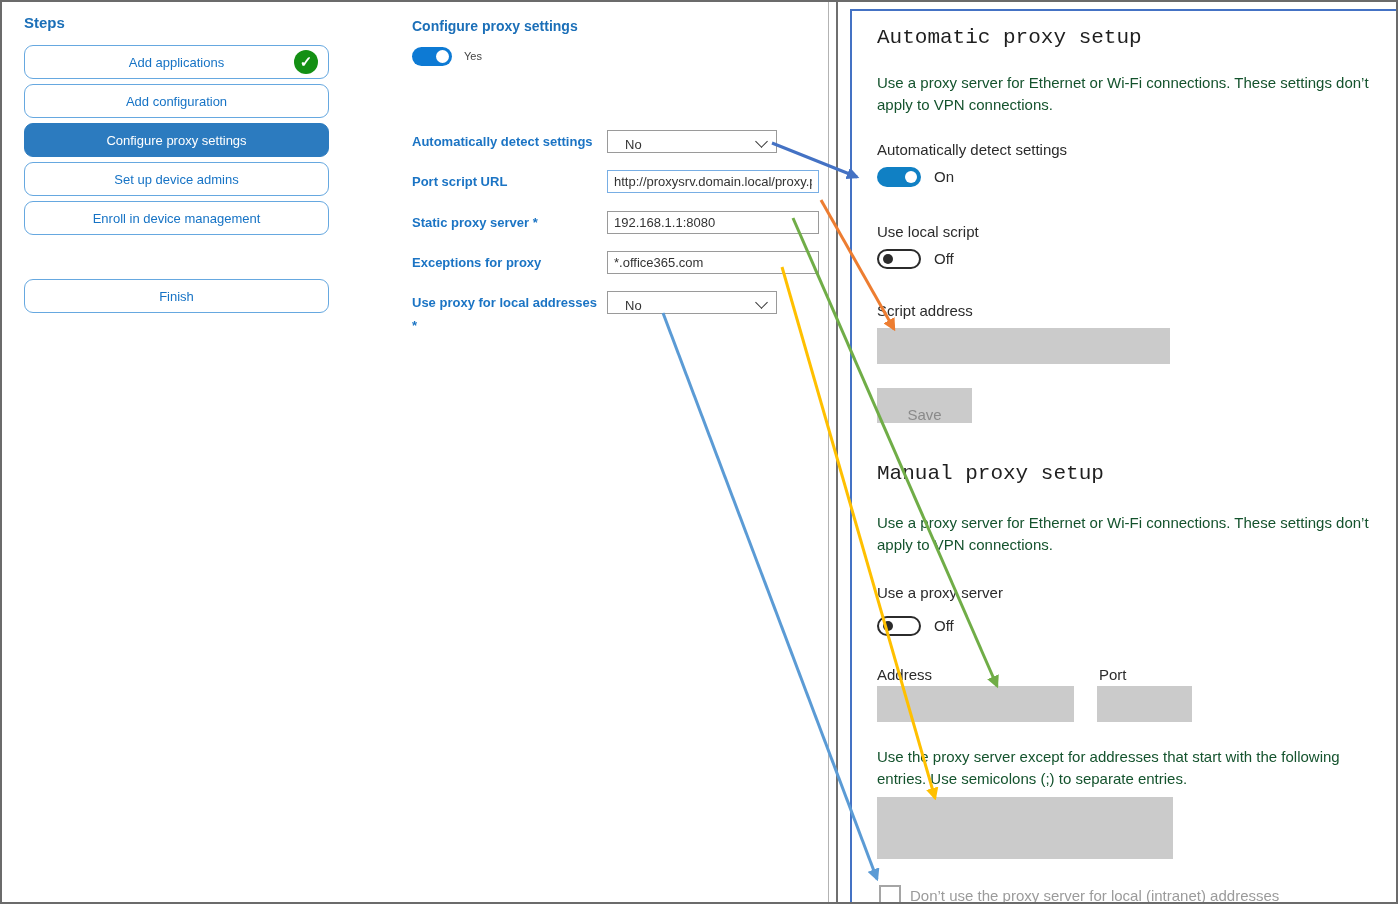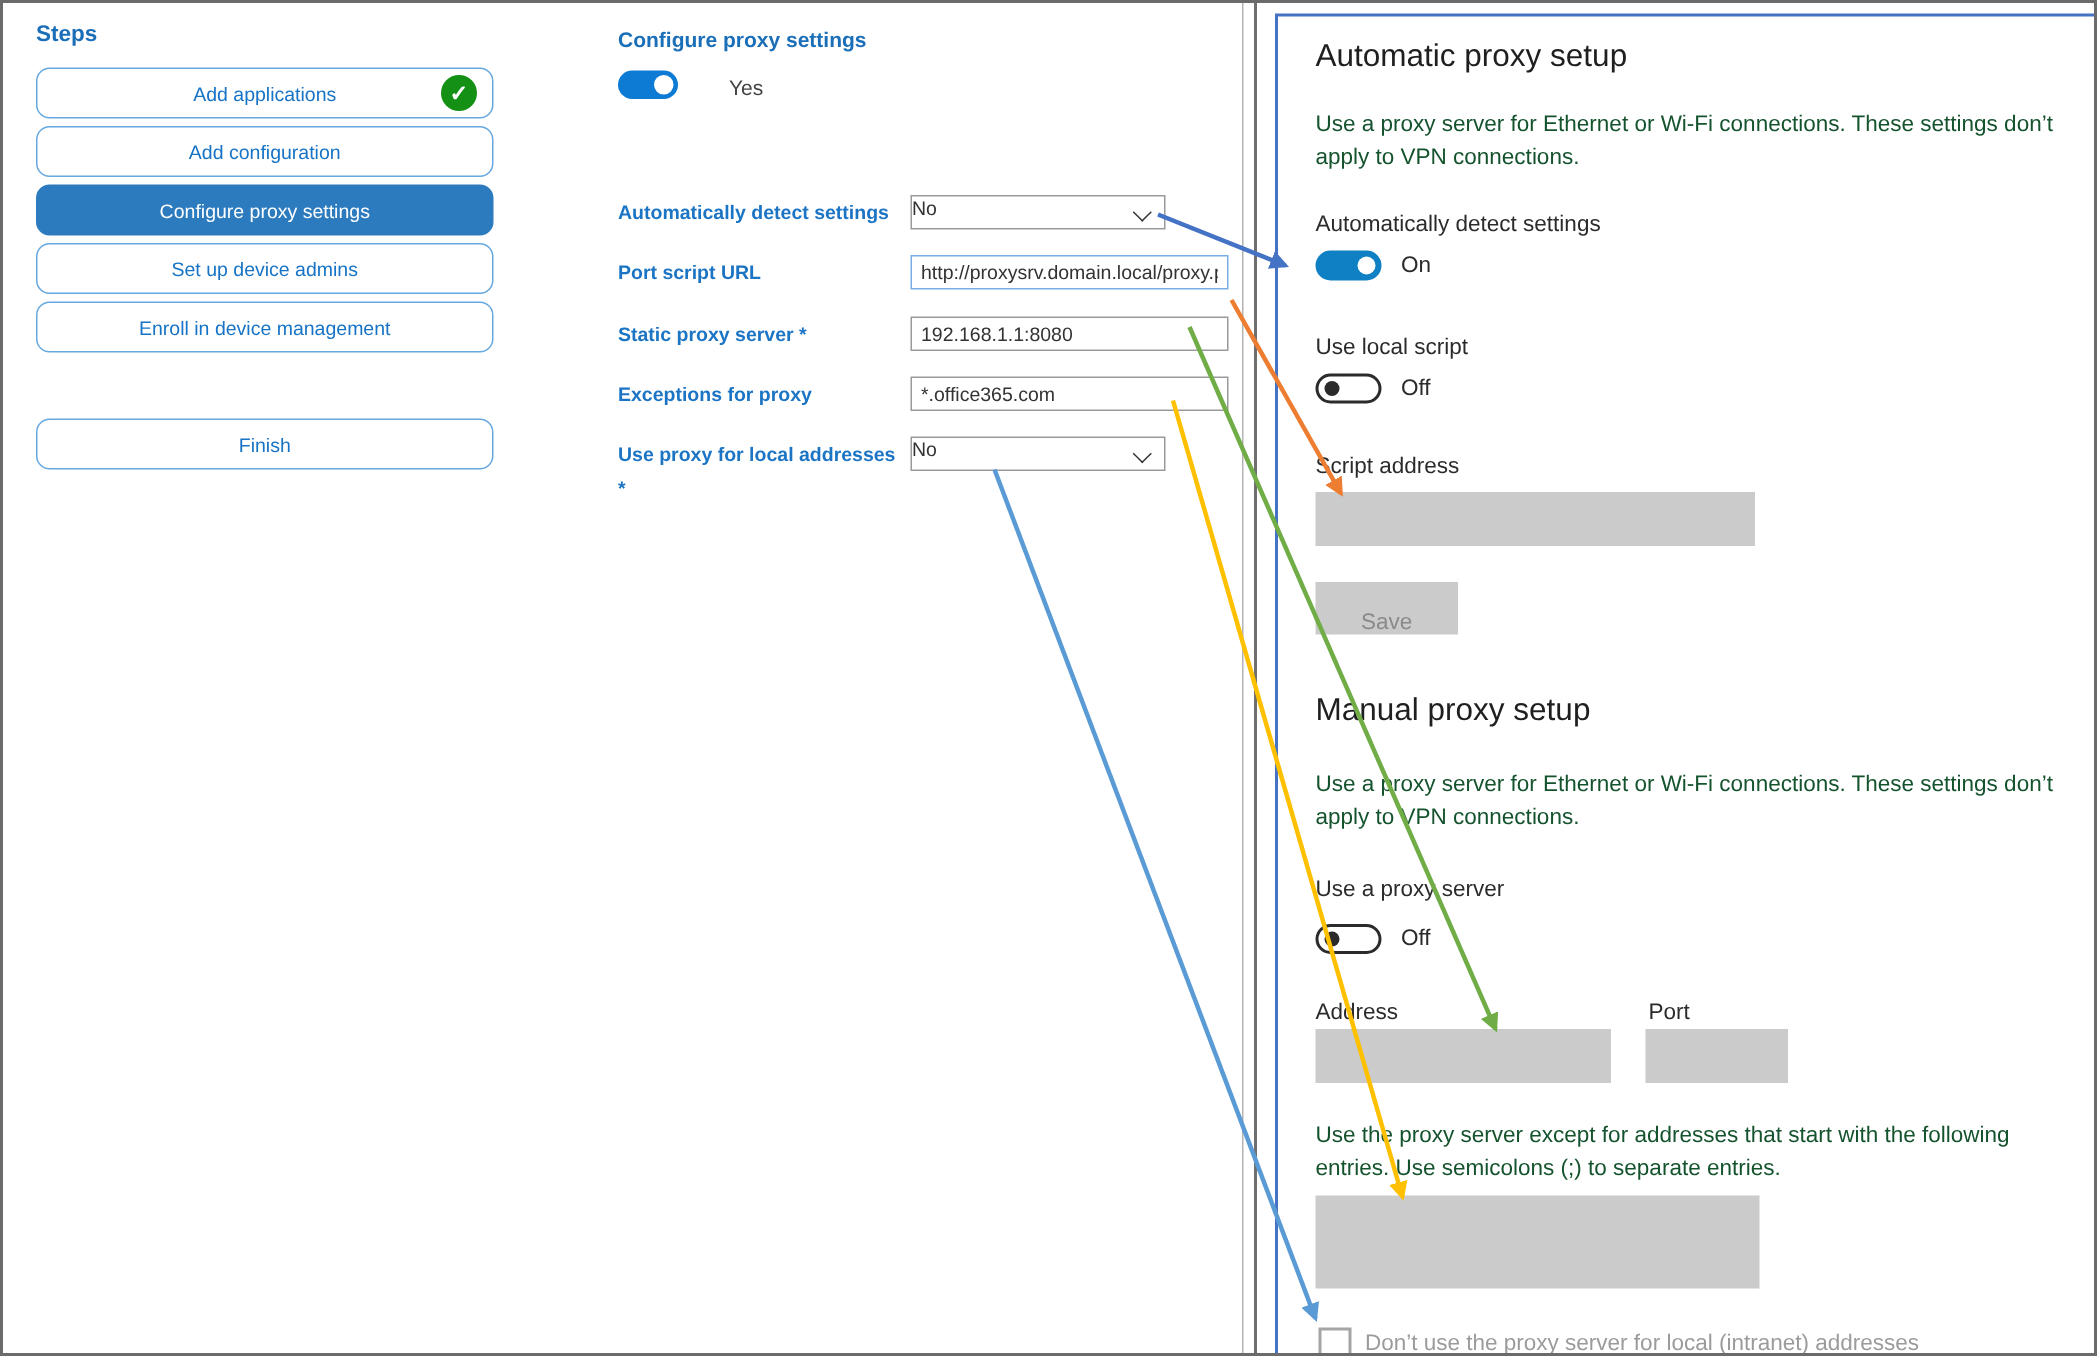--- a/index.html
+++ b/index.html
@@ -16,38 +16,38 @@
   .step-check{position:absolute;right:10px;top:50%;transform:translateY(-50%);width:24px;height:24px;
               border-radius:50%;background:#149014;color:#fff;font-size:15px;font-weight:bold;
               display:flex;align-items:center;justify-content:center;}
 
   
   .form-title{left:410px;top:16px;font-size:14px;font-weight:bold;color:#1b6fb8;}
   .toggle{border-radius:20px;}
   .toggle .knob{position:absolute;border-radius:50%;}
   .toggle-yes{left:410px;top:45px;width:40px;height:19px;background:#0d7ad4;}
   .toggle-yes .knob{right:3px;top:3px;width:13px;height:13px;background:#fff;}
-  .toggle-yes-label{left:484px;top:48px;font-size:14px;color:#444;}
+  .toggle-yes-label{left:462px;top:48px;font-size:11px;color:#444;}
 
   .f-label{left:410px;width:192px;font-size:13px;font-weight:bold;color:#1b74c4;line-height:23px;}
   .f-box{left:605px;height:23px;background:#fff;border:1px solid #9a9a9a;font-size:13px;color:#333;}
   .f-input{width:212px;padding:0 6px;line-height:21px;font-family:"Liberation Sans",sans-serif;outline:none;}
   input.f-box{display:block;}
   .f-input.focused{border:1px solid #78aee4;}
-  .f-select{width:170px;display:flex;align-items:flex-start;padding:0 0;cursor:pointer;}
+  .f-select{width:170px;display:flex;align-items:flex-end;padding:0 17px;cursor:pointer;}
   .chev{position:absolute;right:10px;top:6px;width:8px;height:8px;border-right:1.6px solid #333;
         border-bottom:1.6px solid #333;transform:rotate(45deg);}
 
   
   .vline-light{left:826px;top:0;width:1px;height:904px;background:#b3b3b3;}
   .vline-dark{left:834px;top:0;width:2px;height:904px;background:#6f6f6f;}
 
   
   .panel-border{left:848px;top:7px;width:560px;height:910px;border:2px solid #4472c4;background:#fff;}
-  .h-setting{font-size:21px;color:#1f1f1f;font-weight:400;}
+  .h-setting{font-size:21px;color:#1f1f1f;font-weight:400;font-family:Liberation Mono, monospace;}
   .p-setting{font-size:15px;color:#14532d;line-height:22px;}
   .lbl-setting{font-size:15px;color:#2b2b2b;}
   .toggle-win{width:44px;height:20px;}
   .toggle-win.on{background:#1080c4;}
   .toggle-win.on .knob{right:4px;top:4px;width:12px;height:12px;background:#fff;}
   .toggle-win.off{background:#fff;border:2px solid #2b2b2b;}
   .toggle-win.off .knob{left:4px;top:3px;width:10px;height:10px;background:#2b2b2b;}
   .gray-field{background:#cbcbcb;}
   .save-btn{background:#cbcbcb;color:#8a8a8a;font-size:15px;display:flex;align-items:flex-end;
             justify-content:center;cursor:pointer;}

